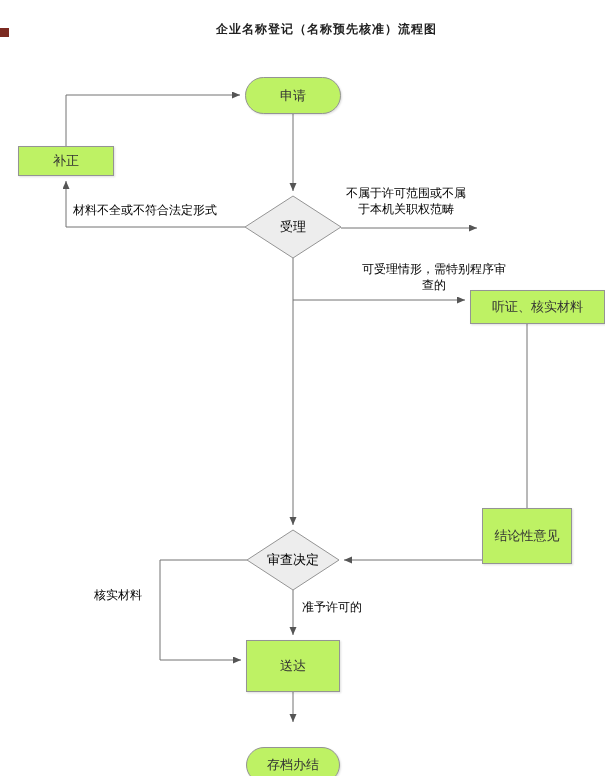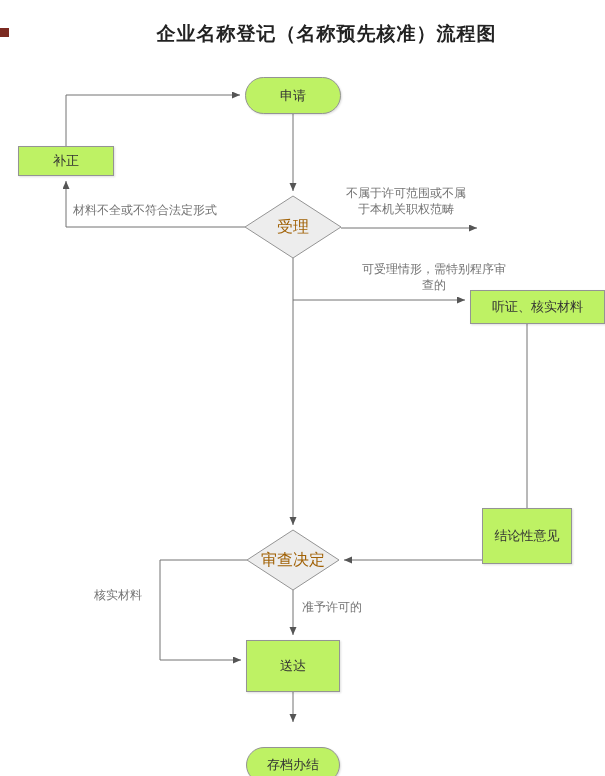--- a/index.html
+++ b/index.html
@@ -4,41 +4,41 @@
 <style>
   * { margin:0; padding:0; box-sizing:border-box; }
   html,body { background:#ffffff; }
   body { font-family:"Liberation Sans","DejaVu Sans",sans-serif; }
   .canvas {
     position:relative; width:605px; height:776px;
     background:#ffffff; overflow:hidden;
   }
   .title {
     position:absolute; top:21px; left:0; width:100%;
-    text-align:center; font-size:19px; font-weight:bold;
+    text-align:center; font-size:12px; font-weight:bold;
     color:#222; letter-spacing:1px;padding-left:48px;
   }
   .accent-square {
     position:absolute; left:0; top:28px; width:9px; height:9px;
     background:#7b2a21;
   }
   svg.edges { position:absolute; left:0; top:0; }
   .node {
     position:absolute; display:flex; align-items:center; justify-content:center;
     background:#bef264; border:1px solid #949494; color:#333;
     font-size:13px; box-shadow:1px 1px 2px rgba(0,0,0,0.13);
     text-align:center;
   }
   .stadium { border-radius:19px; }
   .diamond-label {
     position:absolute; display:flex; align-items:center; justify-content:center;
-    color:#a16207; font-size:16px; text-align:center;
+    color:#000000; font-size:13px; text-align:center;
   }
   .edge-label {
-    position:absolute; color:#737373; font-size:12px; line-height:1.3;
+    position:absolute; color:#000000; font-size:12px; line-height:1.3;
   }
   .wrap-center { text-align:center; }
 </style>
 </head>
 <body>
 
 <div class="canvas">
 
   <div class="accent-square"></div>
 

